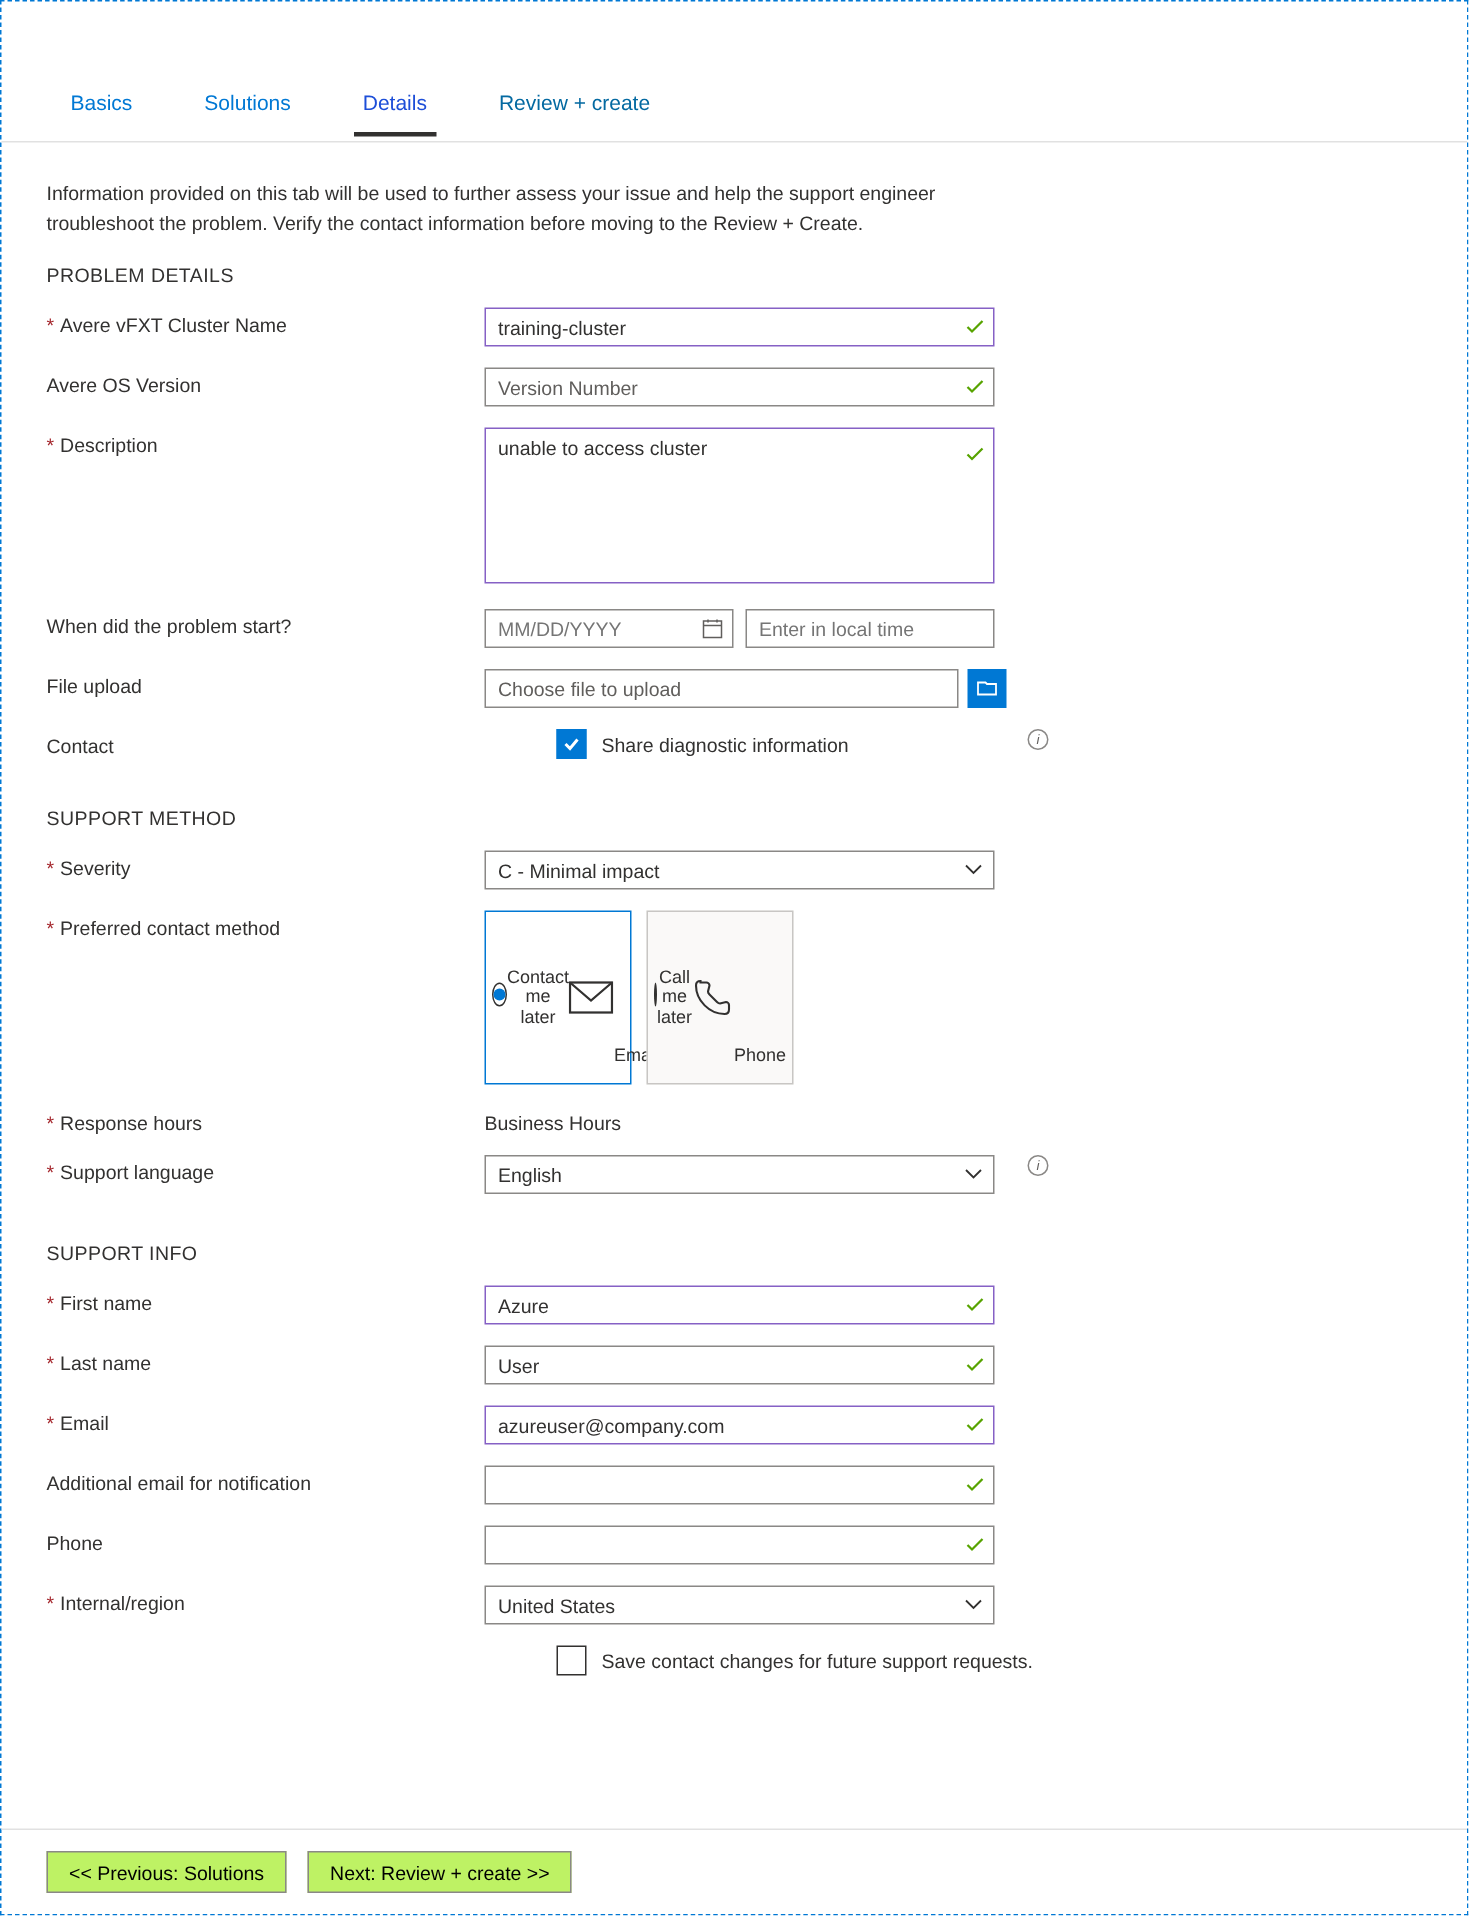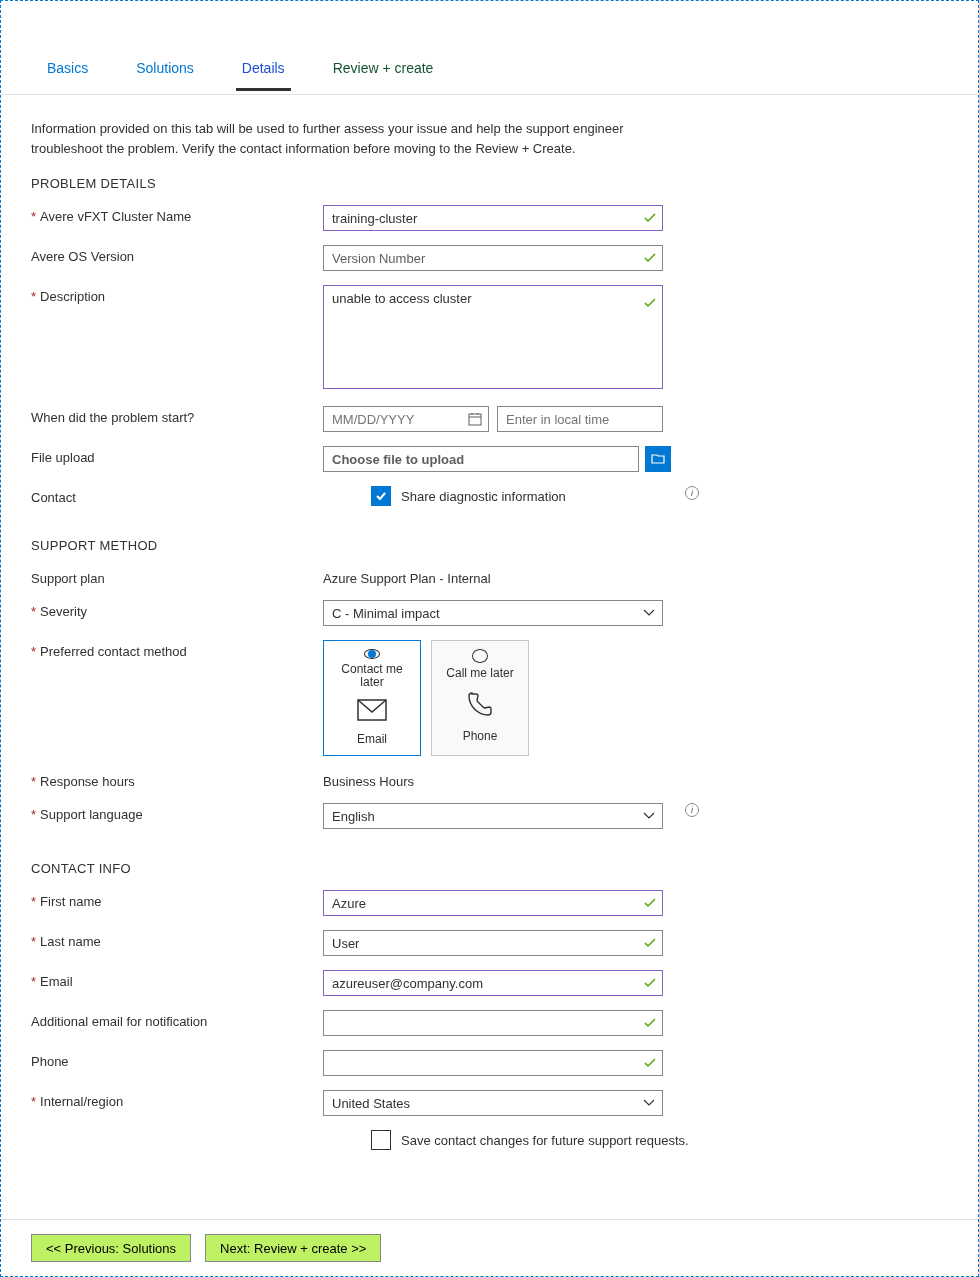--- a/index.html
+++ b/index.html
@@ -32,21 +32,21 @@
     padding: 16px 6px 15px;
     cursor: pointer;
     color: #0078d4;
   }
   .tab.active {
     color: #1d4ed8;
     font-weight: 400;
     border-bottom: 3px solid #323130;
     padding-bottom: 12px;
   }
-  .tab.disabled { color: #14532d; }
+  .tab.disabled { color: #0369a1; }
   .scroll {
     flex: 1;
     overflow-y: scroll;
     padding: 24px 30px 20px 30px;
     position: relative;
   }
   .scroll::-webkit-scrollbar { width: 16px; }
   .scroll::-webkit-scrollbar-track { background: #f3f2f1; }
   .scroll::-webkit-scrollbar-thumb { background: #c8c6c4; }
   .intro { color: #323130; max-width: 650px; line-height: 1.5; margin-bottom: 18px; }
@@ -101,21 +101,21 @@
     background: #fff;
   }
   .chev {
     position:absolute; right:8px; top:50%; transform:translateY(-50%);
     pointer-events:none;
   }
   .date-time { display:flex; gap:8px; }
   .date-time .dbox { width:166px; position:relative; }
   .date-time input { width:100%; height:26px; border:1px solid #8a8886; padding:0 28px 0 8px; font-size:13px; font-family:inherit; }
   .cal-icon { position:absolute; right:7px; top:50%; transform:translateY(-50%); pointer-events:none; }
-  .file-row { display:flex;font-weight:bold; }
+  .file-row { display:flex; }
   .file-inp {
     flex:1; height:26px; border:1px solid #8a8886; padding:0 8px;
     font-size:13px; color:#605e5c; display:flex; align-items:center;
   }
   .file-btn {
     width:26px; height:26px; background:#0078d4; color:#fff;
     display:flex; align-items:center; justify-content:center;
     margin-left:6px; cursor:pointer;
   }
   .checkbox-row { display:flex; align-items:center; gap:10px;margin-left:48px; }
@@ -127,21 +127,21 @@
   .info-icon {
     width:14px; height:14px; border:1px solid #8a8886; border-radius:50%;
     color:#605e5c; font-size:9px; font-style:italic;
     display:flex; align-items:center; justify-content:center;
     margin-left:12px;
   }
   .static-txt { padding-top:4px; }
   .contact-cards { display:flex; gap:10px; }
   .ccard {
     width:98px; height:116px; border:1px solid #c8c6c4; background:#faf9f8;
-    display:flex; flex-direction:column; align-items:center;
+    display:flex; flex-direction:row; align-items:center;
     padding:8px 4px; cursor:pointer; font-size:12px; text-align:center;
   }
   .ccard.sel-card { border-color:#0078d4; background:#fff; }
   .radio {
     width:16px; height:16px; border:1px solid #323130; border-radius:50%;
     display:flex; align-items:center; justify-content:center; margin-bottom:4px;
   }
   .radio.on::after {
     content:""; width:8px; height:8px; border-radius:50%; background:#0078d4;
   }
@@ -249,24 +249,20 @@
         </div>
       </div>
       <div class="extras">
           <span class="info-icon">i</span>
         </div>
     </div>
 
     <div style="height:18px"></div>
     <div class="section-title">SUPPORT METHOD</div>
 
-    <div class="row">
-      <div class="label-col"><span>Support plan</span></div>
-      <div class="field-col static-txt">Azure Support Plan - Internal</div>
-    </div>
 
     <div class="row">
       <div class="label-col"><span class="req">Severity</span></div>
       <div class="field-col" style="position:relative">
         <select class="sel"><option>C - Minimal impact</option></select>
         <svg class="chev" width="12" height="8" viewBox="0 0 12 8">
             <path d="M1 1l5 5 5-5" stroke="#323130" stroke-width="1.2" fill="none"></path>
           </svg>
       </div>
     </div>
@@ -310,21 +306,21 @@
         <svg class="chev" width="12" height="8" viewBox="0 0 12 8">
             <path d="M1 1l5 5 5-5" stroke="#323130" stroke-width="1.2" fill="none"></path>
           </svg>
       </div>
       <div class="extras">
           <span class="info-icon">i</span>
         </div>
     </div>
 
     <div style="height:18px"></div>
-    <div class="section-title">CONTACT INFO</div>
+    <div class="section-title">SUPPORT INFO</div>
 
     <div class="row">
       <div class="label-col"><span class="req">First name</span></div>
       <div class="field-col check-wrap">
         <input class="inp valid" value="Azure" style="">
         <svg class="check-svg" width="12" height="12" viewBox="0 0 12 12">
             <path d="M1 6l3 3 7-7" stroke="#57a300" stroke-width="1.5" fill="none"></path>
           </svg>
       </div>
     </div>

